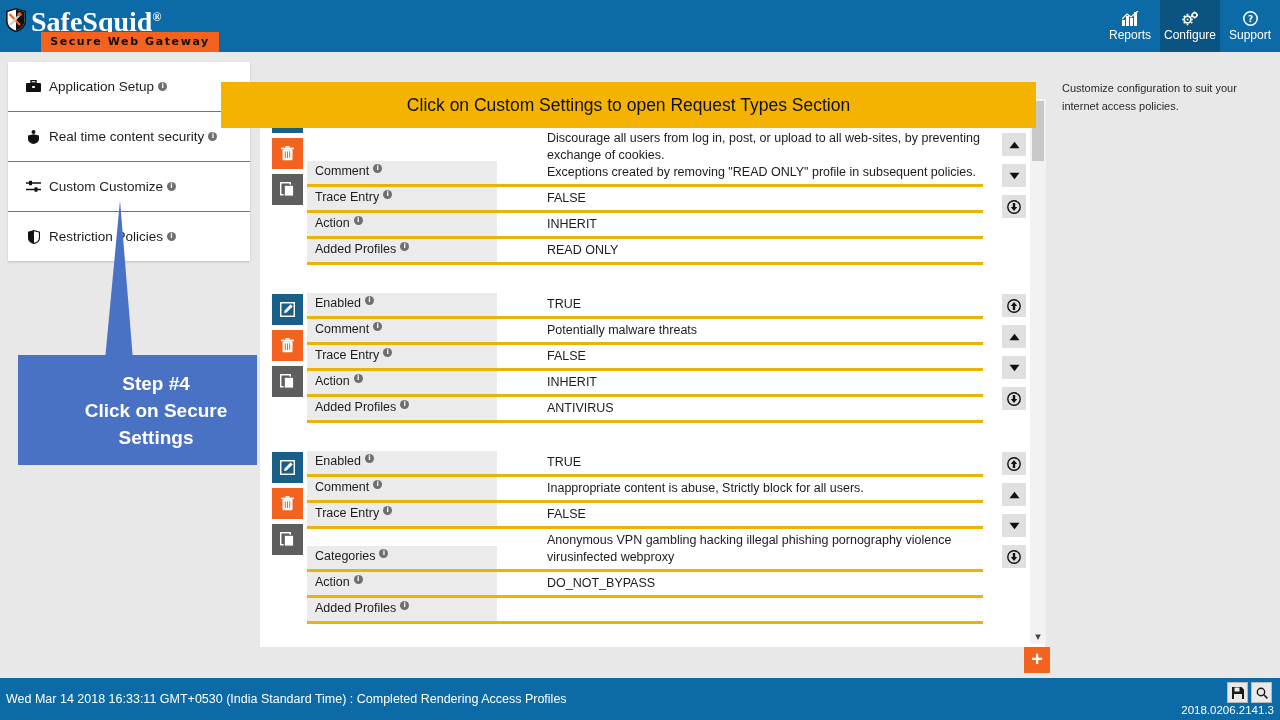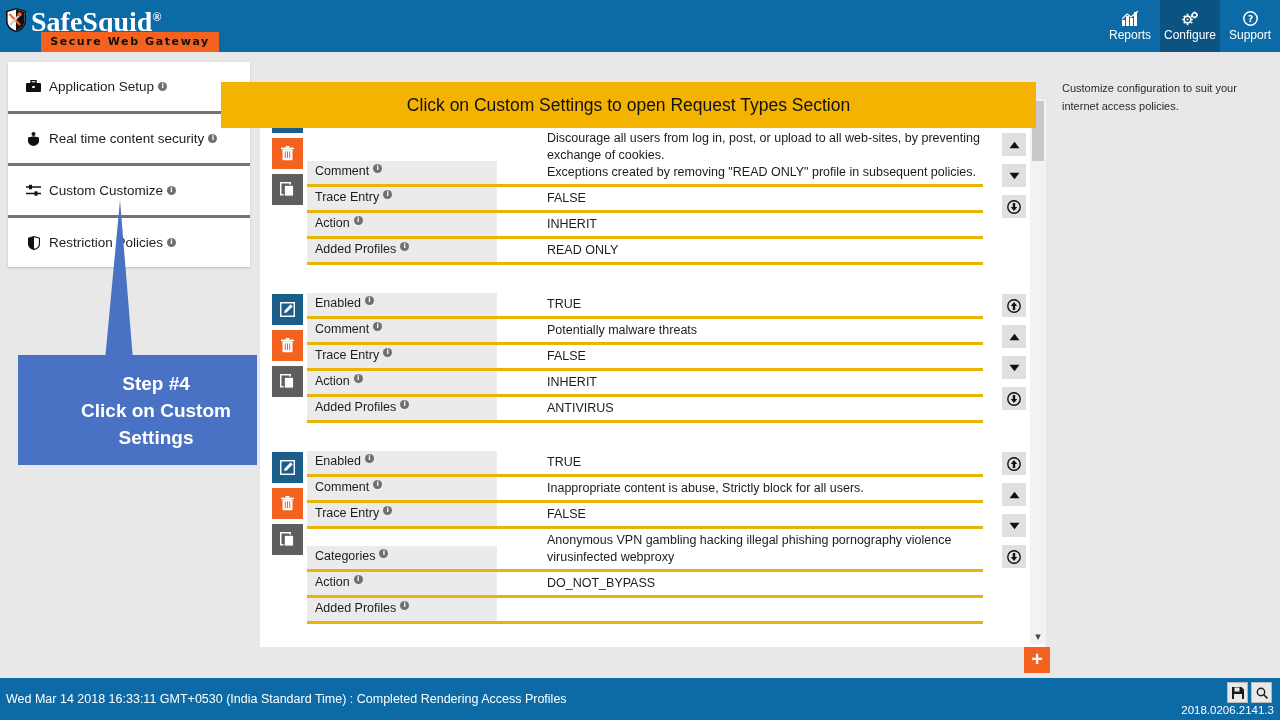--- a/index.html
+++ b/index.html
@@ -22,21 +22,21 @@
   .nav{position:absolute;right:0;top:0;height:52px;display:flex;}
   .nav-item{width:60px;height:52px;display:flex;flex-direction:column;align-items:center;justify-content:center;
             color:#fff;font-size:12px;cursor:pointer;}
   .nav-item.active{background:#0b5381;}
   .nav-ico{height:17px;display:flex;align-items:center;justify-content:center;margin-bottom:1px;}
   .nav-label{font-size:12px;line-height:14px;}
   
   .sidebar{position:absolute;left:8px;top:62px;width:242px;background:#fff;
            box-shadow:0 1px 2px rgba(0,0,0,.18);}
   .side-item{height:49px;display:flex;align-items:center;padding-left:17px;
-             border-bottom:3px solid #737373;font-size:13.5px;cursor:pointer;color:#1c1c1c;}
+             border-bottom:1px solid #737373;font-size:13.5px;cursor:pointer;color:#1c1c1c;}
   .side-item:last-child{border-bottom:none;}
   .side-ico{width:17px;margin-right:7px;display:flex;align-items:center;justify-content:center;}
   .info-dot{display:inline-block;width:9px;height:9px;border-radius:50%;background:#6f6f6f;
             color:#fff;font-size:7px;line-height:9px;text-align:center;vertical-align:super;margin-left:4px;
             font-family:"DejaVu Sans",sans-serif;font-weight:700;}
   
   .banner{position:absolute;left:221px;top:53px;width:815px;height:46px;background:#f5b301;
           display:flex;align-items:center;justify-content:center;
           font-size:17.5px;color:#111;margin-top:29px;}
   
@@ -464,21 +464,21 @@
 </div>
 
 <div class="callout-arrow">
   <svg width="202" height="160" viewBox="0 0 202 160">
     <polygon points="102,0 115,160 87,160" fill="#4a72c4"></polygon>
   </svg>
 </div>
 <div class="callout-box">
   <div>
     <div>Step #4</div>
-    <div>Click on Custom</div>
+    <div>Click on Secure</div>
     <div>Settings</div>
   </div>
 </div>
 
 <div class="statusbar">
   <div class="status-text">Wed Mar 14 2018 16:33:11 GMT+0530 (India Standard Time) : Completed Rendering Access Profiles</div>
   <div class="status-icons">
     <div class="sico">
       <svg width="12" height="12" viewBox="0 0 12 12">
           <path d="M0 0h9.5L12 2.5V12H0Z" fill="#1a1a1a"></path>

